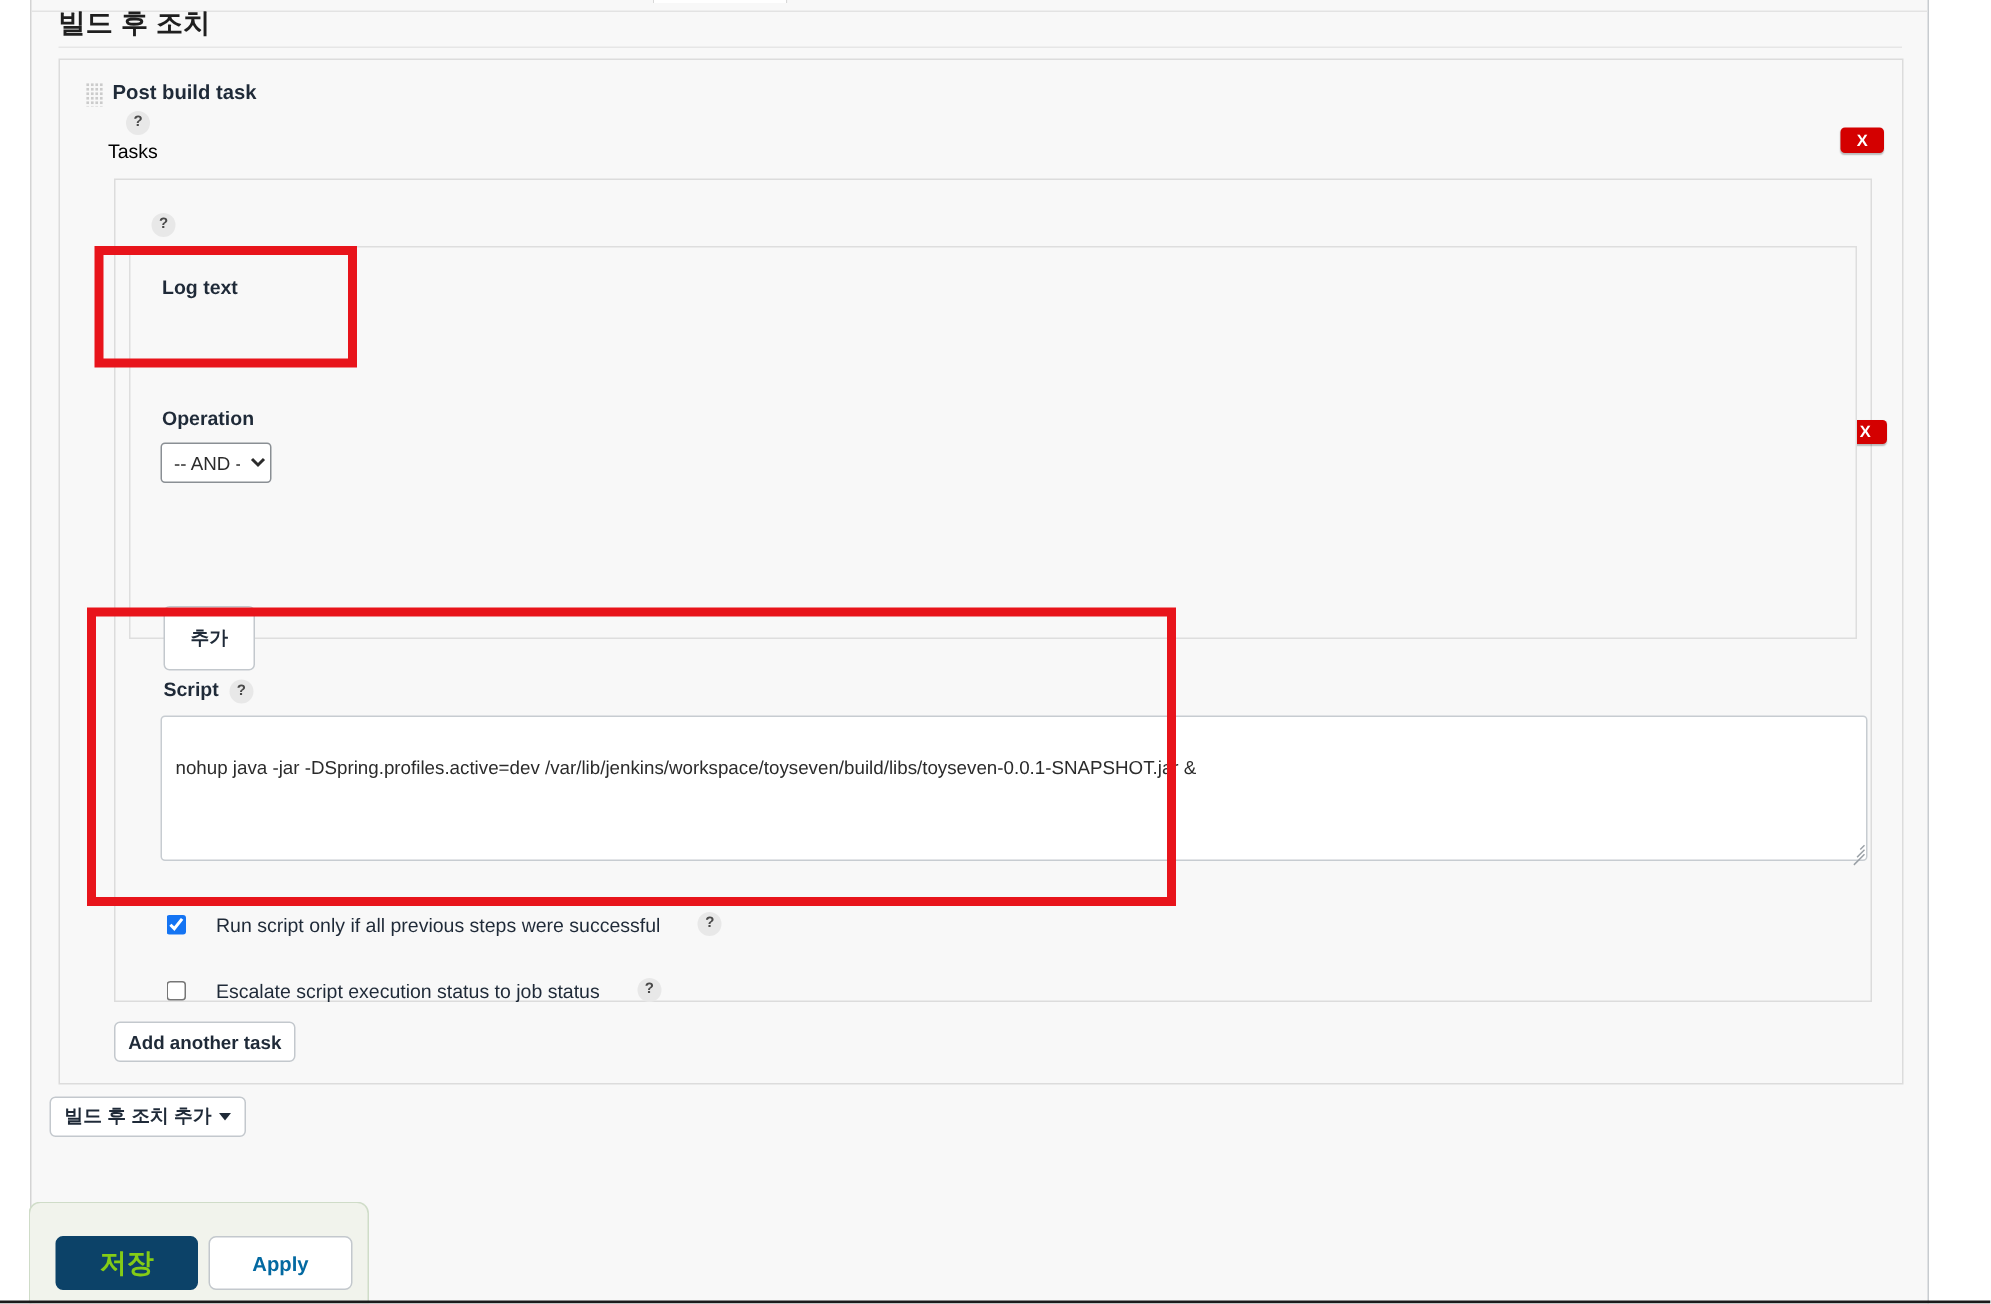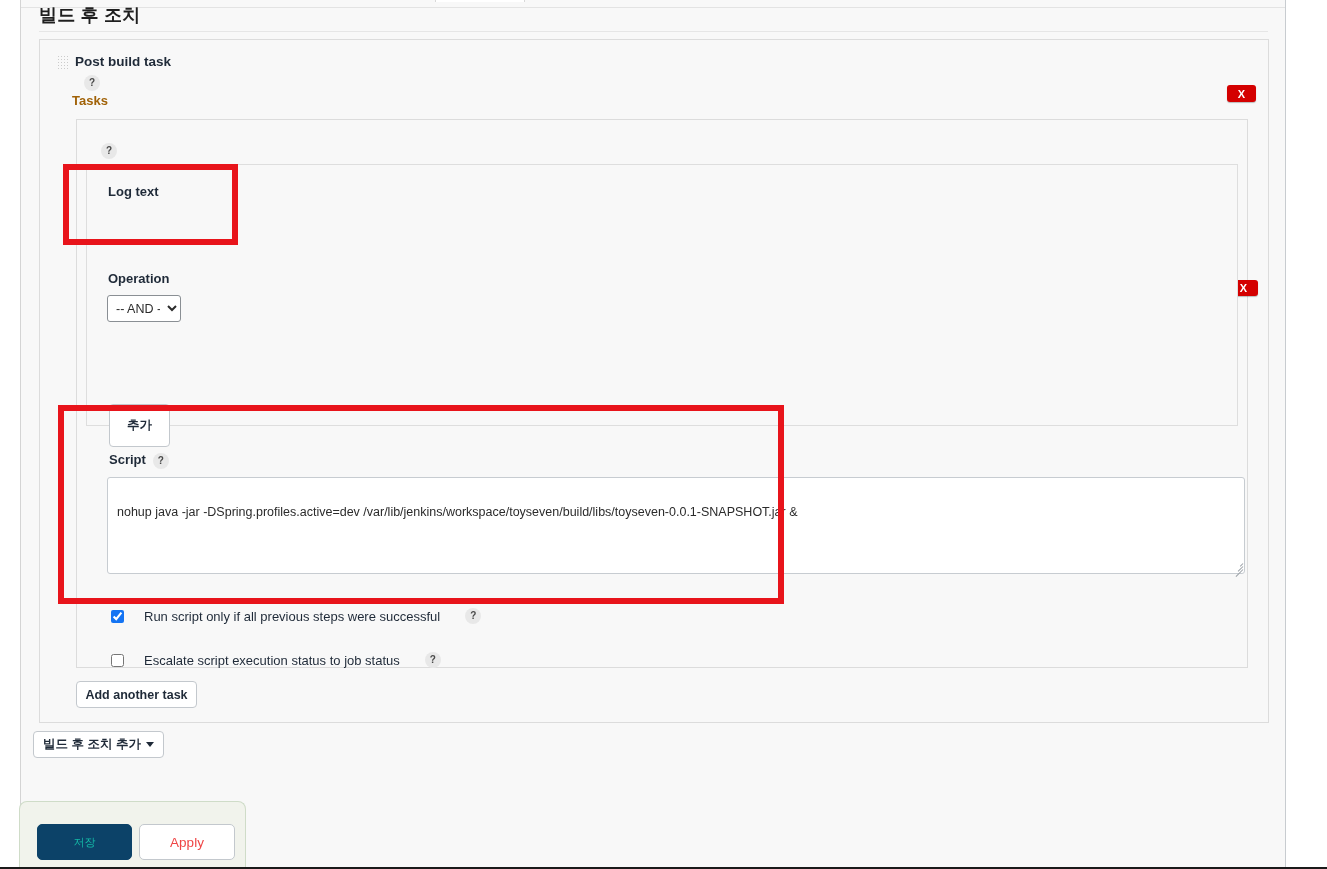--- a/index.html
+++ b/index.html
@@ -113,22 +113,22 @@
     line-height: 1;
     vertical-align: middle;
   }
 
   .help-task-row { position: absolute; left: 44px; top: 33px; }
   .tasks-label {
     position: absolute;
     left: 32px;
     top: 53px;
     font-size: 13px;
-    font-weight: 700;
-    color: #a16207;
+    font-weight: 400;
+    color: #000000;
   }
 
   
   .task-box {
     position: absolute;
     left: 36px;
     top: 79px;
     width: 1172px;
     height: 549px;
     border: 1px solid #dcdcdc;
@@ -329,38 +329,38 @@
   }
   .btn-save {
     position: absolute;
     left: 17px;
     top: 22px;
     width: 95px;
     height: 36px;
     background: #0c4268;
     border: 1px solid #0c4268;
     border-radius: 5px;
-    color: #14b8a6;
-    font-size: 11px;
-    font-weight: 400;
+    color: #84cc16;
+    font-size: 18px;
+    font-weight: 700;
     font-family: "Liberation Sans", sans-serif;
     cursor: pointer;
   }
   .btn-apply {
     position: absolute;
     left: 119px;
     top: 22px;
     width: 96px;
     height: 36px;
     background: #fff;
     border: 1px solid #c3c8cd;
     border-radius: 5px;
-    color: #ef4444;
+    color: #0369a1;
     font-size: 13.5px;
-    font-weight: 400;
+    font-weight: 700;
     font-family: "Liberation Sans", sans-serif;
     cursor: pointer;
   }
   .bottom-line {
     position: absolute;
     left: 0; right: 0; bottom: 0;
     height: 2px;
     background: #1a1a1a;
   }
 

